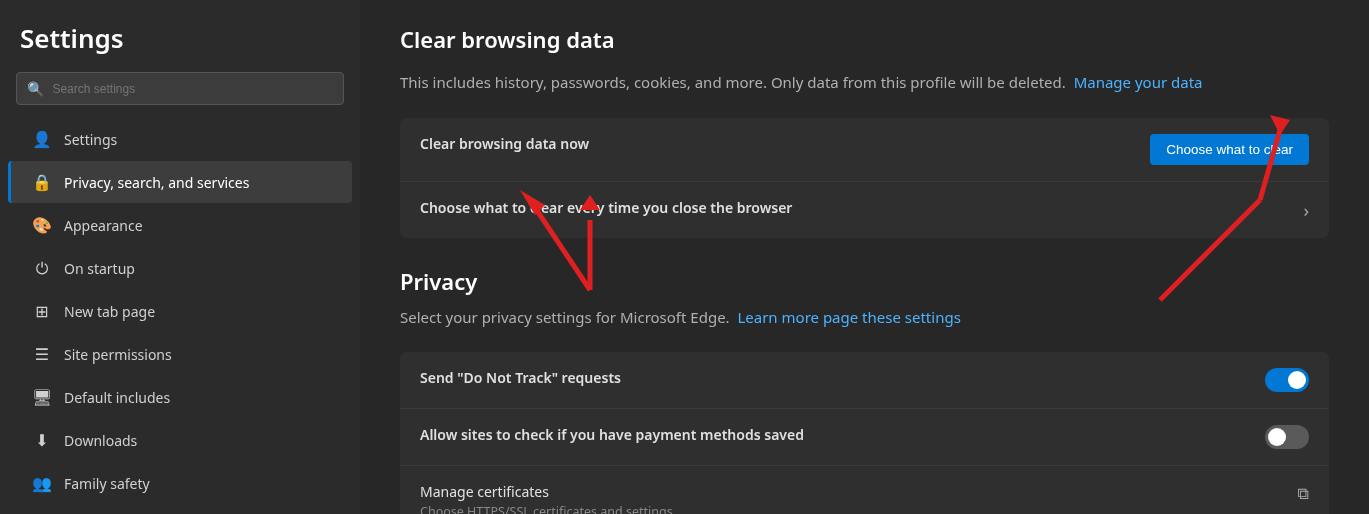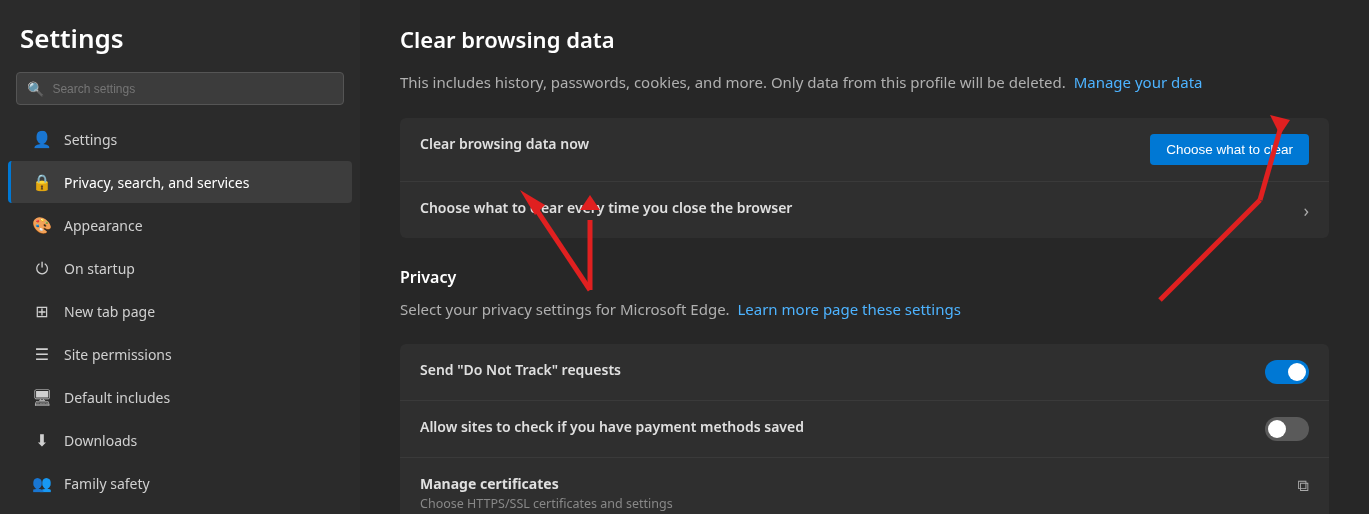--- a/index.html
+++ b/index.html
@@ -147,21 +147,21 @@
       font-weight: 500;
       white-space: nowrap;
     }
 
     .chevron-right {
       color: #aaa;
       font-size: 18px;
     }
 
     .privacy-section-title {
-      font-size: 16px;
+      font-size: 22px;
       font-weight: 600;
       color: #ffffff;
       margin-top: 28px;
       margin-bottom: 10px;
     }
 
     .toggle {
       width: 44px;
       height: 24px;
       border-radius: 12px;
@@ -195,21 +195,21 @@
     .toggle.off .toggle-knob {
       left: 3px;
     }
 
     .manage-certs-row {
       display: flex;
       flex-direction: column;
     }
 
     .manage-certs-label {
-      font-weight: 700;
+      font-weight: 400;
       color: #e0e0e0;
     }
 
     .manage-certs-sub {
       color: #888;
       font-size: 12.5px;
       margin-top: 2px;
     }
 
     .external-icon {

